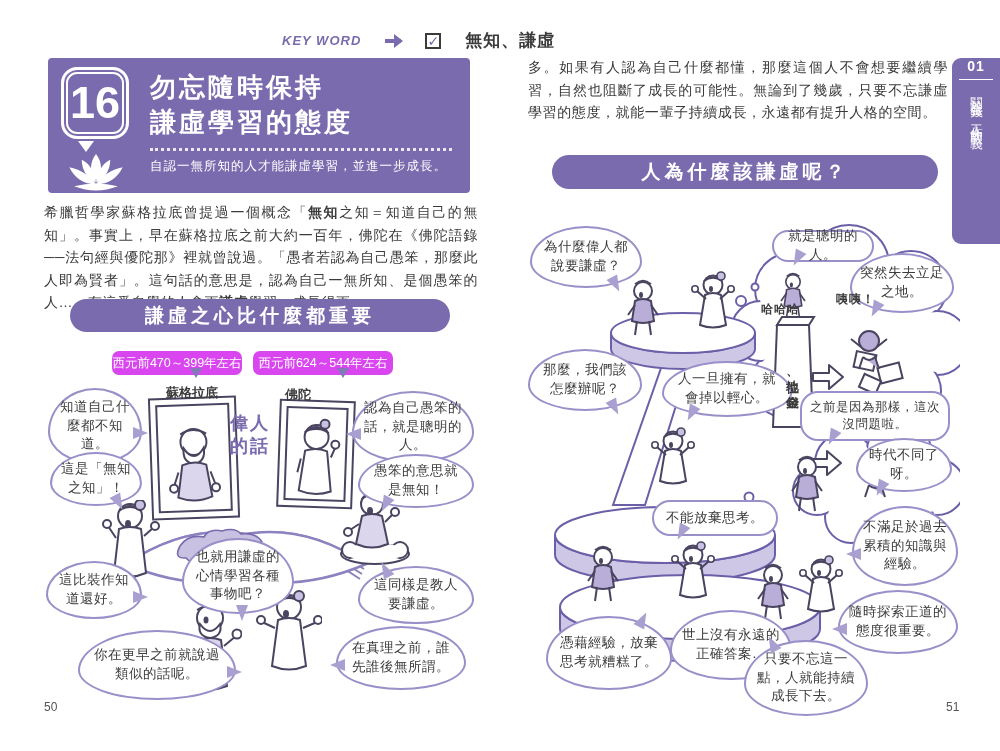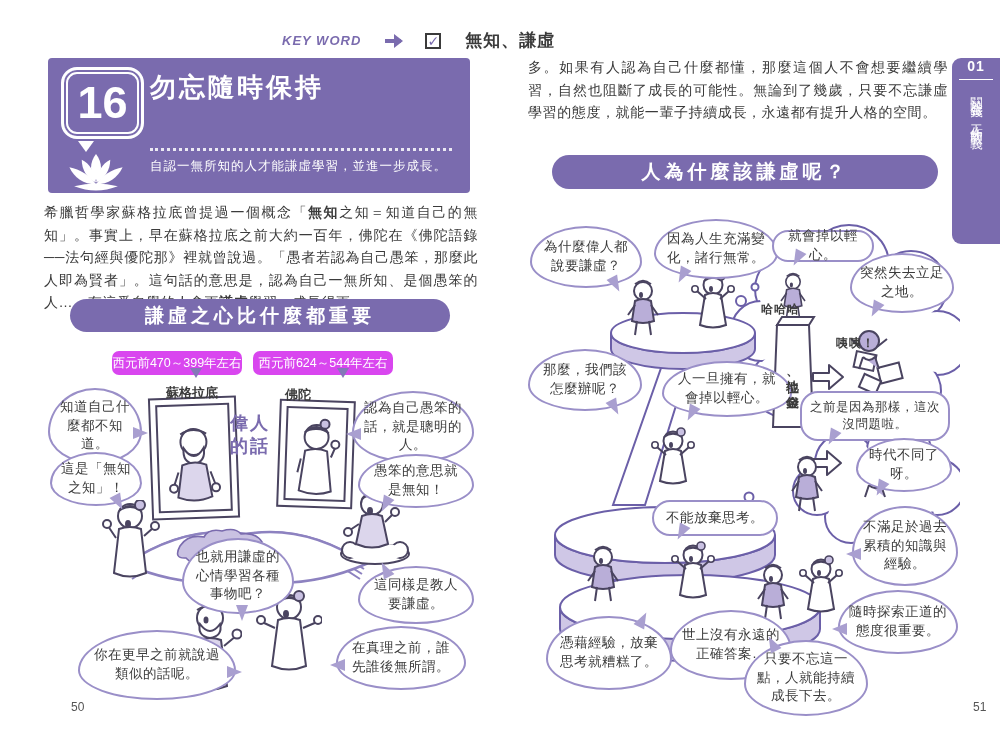--- a/index.html
+++ b/index.html
@@ -10,21 +10,21 @@
   
   .kw { position:absolute; left:282px; top:29px; display:flex; align-items:center; gap:24px; }
   .kw-label { color:#7a6bae; font-weight:bold; font-size:13px; letter-spacing:1px; font-style:italic; }
   .kw-arrow { position:relative; width:16px; height:4px; background:#7a6bae; display:inline-block; }
   .kw-arrow::after { content:''; position:absolute; right:-9px; top:-5px; border:7px solid transparent; border-left:9px solid #7a6bae; }
   .kw-box { width:16px; height:16px; border:2px solid #3b3b3b; background:#fff; display:flex; align-items:center; justify-content:center; font-size:14px; font-weight:bold; color:#7a6bae; line-height:1; }
   .kw-text { font-size:17px; font-weight:bold; color:#3b3b3b; letter-spacing:1px; }
 
   
   .title-block { position:absolute; left:48px; top:58px; width:422px; height:135px; background:#7a6bae; border-radius:4px; }
-  .badge { position:absolute; left:13px; top:9px; width:83px; height:72px; border:3px solid #fff; border-radius:16px; box-shadow: inset 0 0 0 2px #7a6bae, inset 0 0 0 4px #fff; display:flex; align-items:center; justify-content:center; color:#fff; font-size:45px; font-weight:bold; }
+  .badge { position:absolute; left:13px; top:9px; width:68px; height:72px; border:3px solid #fff; border-radius:16px; box-shadow: inset 0 0 0 2px #7a6bae, inset 0 0 0 4px #fff; display:flex; align-items:center; justify-content:center; color:#fff; font-size:45px; font-weight:bold; }
   .badge-tail { position:absolute; left:30px; top:83px; width:0; height:0; border:8px solid transparent; border-top:11px solid #fff; }
   .lotus { position:absolute; left:17px; top:95px; width:62px; height:38px; }
   .tb-title { position:absolute; left:102px; top:12px; color:#fff; font-weight:bold; font-size:26px; line-height:35px; letter-spacing:3px; }
   .tb-dots { position:absolute; left:102px; top:90px; width:302px; border-top:3px dotted rgba(255,255,255,.85); }
   .tb-sub { position:absolute; left:102px; top:100px; color:#fff; font-size:12.5px; letter-spacing:1px; }
 
   
   .para { position:absolute; font-size:14px; line-height:22.5px; text-align:justify; letter-spacing:0.6px; }
   .para b { font-weight:bold; }
   #para-left { left:44px; top:201px; width:434px; }
@@ -46,21 +46,21 @@
   .t-l::after { content:''; position:absolute; left:-14px; top:52%; border:6px solid transparent; border-right:15px solid #a99fd0; }
   .t-b::after { content:''; position:absolute; bottom:-15px; left:48%; border:6px solid transparent; border-top:16px solid #a99fd0; }
   .t-bl::after { content:''; position:absolute; bottom:-12px; left:16%; border:6px solid transparent; border-top:16px solid #a99fd0; transform:rotate(28deg); }
   .t-br::after { content:''; position:absolute; bottom:-12px; right:16%; border:6px solid transparent; border-top:16px solid #a99fd0; transform:rotate(-28deg); }
   .t-tl::after { content:''; position:absolute; top:-12px; left:16%; border:6px solid transparent; border-bottom:16px solid #a99fd0; transform:rotate(-28deg); }
   .t-tr::after { content:''; position:absolute; top:-12px; right:16%; border:6px solid transparent; border-bottom:16px solid #a99fd0; transform:rotate(28deg); }
 
   
   .name-label { position:absolute; font-size:13px; font-weight:bold; text-align:center; z-index:4; }
   .center-label { position:absolute; left:228px; top:412px; width:44px; color:#7a6bae; font-weight:bold; font-size:18px; line-height:23px; text-align:center; letter-spacing:2px; z-index:4; }
-  .page-num { position:absolute; font-size:12px; color:#555;margin-left:27px; }
+  .page-num { position:absolute; font-size:12px; color:#555; }
   .small-note { position:absolute; font-size:12px; font-weight:bold; color:#3b3b3b; z-index:6; letter-spacing:1px; }
 
   
   .frame { position:absolute; border:2px solid #4a4460; background:#fff; padding:5px; z-index:3; }
   .frame-inner { width:100%; height:100%; border:2px solid #4a4460; display:flex; align-items:flex-end; justify-content:center; overflow:hidden; }
 
   
   .chapter-tab { position:absolute; left:952px; top:58px; width:48px; height:186px; background:#7a6bae; border-radius:9px 0 0 9px; color:#fff; display:flex; flex-direction:column; align-items:center; }
   .chapter-num { font-size:14px; font-weight:bold; letter-spacing:1px; }
   .chapter-rule { width:34px; border-top:1.5px solid #fff; margin:5px 0 7px; }
@@ -90,20 +90,21 @@
     <svg class="lotus" viewBox="0 0 64 40">
       <path d="M32 1 C25 10 25 21 32 29 C39 21 39 10 32 1 Z" fill="#fff"></path>
       <path d="M17 7 C17 18 23 27 32 31 C30 20 26 11 17 7 Z" fill="#fff"></path>
       <path d="M47 7 C47 18 41 27 32 31 C34 20 38 11 47 7 Z" fill="#fff"></path>
       <path d="M4 15 C9 26 19 33 32 33 C26 24 15 17 4 15 Z" fill="#fff"></path>
       <path d="M60 15 C55 26 45 33 32 33 C38 24 49 17 60 15 Z" fill="#fff"></path>
       <path d="M9 35 Q32 44 55 35 Q32 29 9 35 Z" fill="#fff"></path>
     </svg>
     <div class="tb-title">
       <div>勿忘隨時保持</div>
+      <div>謙虛學習的態度</div>
     </div>
     <div class="tb-dots"></div>
     <div class="tb-sub">自認一無所知的人才能謙虛學習，並進一步成長。</div>
   </div>
 
   <p class="para" id="para-left"><span>希臘哲學家蘇格拉底曾提過一個概念「</span><b>無知</b><span>之知＝知道自己的無知」。事實上，早在蘇格拉底之前大約一百年，佛陀在《佛陀語錄──法句經與優陀那》裡就曾說過。「愚者若認為自己愚笨，那麼此人即為賢者」。這句話的意思是，認為自己一無所知、是個愚笨的人……有這番自覺的人會更</span><b>謙虛</b><span>學習，成長得更</span></p>
 
   <div class="banner" id="banner-left">謙虛之心比什麼都重要</div>
 
   <div class="chip" id="chip1">西元前470～399年左右</div>
@@ -196,20 +197,21 @@
     <path d="M19 38 l-13 -6 M47 38 l14 -6" stroke="#4a4460" stroke-width="2" fill="none"></path>
     <circle cx="5" cy="30" r="4" fill="#fff" stroke="#4a4460" stroke-width="2"></circle>
     <circle cx="62" cy="30" r="4" fill="#fff" stroke="#4a4460" stroke-width="2"></circle>
   </svg>
 
   <div class="bubble t-r" style="left:48px;top:388px;width:94px;height:76px;">知道自己什麼都不知道。</div>
   <div class="bubble t-br" style="left:50px;top:452px;width:92px;height:54px;">這是「無知之知」！</div>
   <div class="bubble t-l" style="left:352px;top:391px;width:122px;height:72px;">認為自己愚笨的話，就是聰明的人。</div>
   <div class="bubble t-bl" style="left:358px;top:454px;width:116px;height:54px;">愚笨的意思就是無知！</div>
   <div class="bubble t-b" style="left:182px;top:538px;width:112px;height:76px;">也就用謙虛的心情學習各種事物吧？</div>
+  <div class="bubble t-r" style="left:46px;top:561px;width:96px;height:58px;">這比裝作知道還好。</div>
   <div class="bubble t-r" style="left:78px;top:630px;width:158px;height:70px;">你在更早之前就說過類似的話呢。</div>
   <div class="bubble t-tl" style="left:358px;top:566px;width:116px;height:58px;">這同樣是教人要謙虛。</div>
   <div class="bubble t-l" style="left:336px;top:626px;width:130px;height:64px;">在真理之前，誰先誰後無所謂。</div>
 
   <div class="page-num" style="left:44px;top:700px;">50</div>
 
   <p class="para" id="para-right">多。如果有人認為自己什麼都懂，那麼這個人不會想要繼續學習，自然也阻斷了成長的可能性。無論到了幾歲，只要不忘謙虛學習的態度，就能一輩子持續成長，永遠都有提升人格的空間。</p>
 
   <div class="banner" id="banner-right">人為什麼該謙虛呢？</div>
 
@@ -321,26 +323,25 @@
     <use href="#fig-purple" transform="translate(350,290)"></use>
     <use href="#fig-m" transform="translate(282,306)"></use>
     <use href="#fig-w" transform="translate(148,282)"></use>
     <use href="#fig-m" transform="translate(78,396)"></use>
     <use href="#fig-w" transform="translate(168,396)"></use>
     <use href="#fig-m" transform="translate(248,414)"></use>
     <use href="#fig-w" transform="translate(296,410)"></use>
   </svg>
 
   <div class="small-note" style="left:761px;top:301px;">哈哈哈</div>
-  <div class="small-note" style="left:836px;top:291px;margin-top:44px;">咦咦！</div>
+  <div class="small-note" style="left:836px;top:291px;">咦咦！</div>
   <div class="pillar-label">地位、金錢</div>
 
   <div class="bubble t-br" style="left:530px;top:226px;width:112px;height:62px;">為什麼偉人都說要謙虛？</div>
-  <div class="bubble t-bl" style="left:654px;top:219px;width:124px;height:60px;">因為人生充滿變化，諸行無常。</div>
-  <div class="bubble rounder t-bl" style="left:772px;top:230px;width:102px;height:32px;">就會掉以輕心。</div>
+  <div class="bubble rounder t-bl" style="left:772px;top:230px;width:102px;height:32px;">就是聰明的人。</div>
   <div class="bubble t-bl" style="left:850px;top:253px;width:104px;height:60px;">突然失去立足之地。</div>
   <div class="bubble t-br" style="left:528px;top:349px;width:114px;height:62px;">那麼，我們該怎麼辦呢？</div>
   <div class="bubble t-bl" style="left:662px;top:361px;width:130px;height:56px;">人一旦擁有，就會掉以輕心。</div>
   <div class="bubble rounder t-bl" style="left:800px;top:391px;width:150px;height:50px;font-size:12.5px;font-family:Liberation Serif, serif;">之前是因為那樣，這次沒問題啦。</div>
   <div class="bubble t-bl" style="left:856px;top:438px;width:96px;height:54px;">時代不同了呀。</div>
   <div class="bubble rounder t-bl" style="left:652px;top:500px;width:126px;height:36px;">不能放棄思考。</div>
   <div class="bubble t-l" style="left:852px;top:506px;width:106px;height:80px;">不滿足於過去累積的知識與經驗。</div>
   <div class="bubble t-tr" style="left:546px;top:616px;width:126px;height:74px;">憑藉經驗，放棄思考就糟糕了。</div>
   <div class="bubble t-r" style="left:670px;top:610px;width:122px;height:70px;">世上沒有永遠的正確答案…</div>
   <div class="bubble t-l" style="left:838px;top:590px;width:120px;height:64px;">隨時探索正道的態度很重要。</div>

